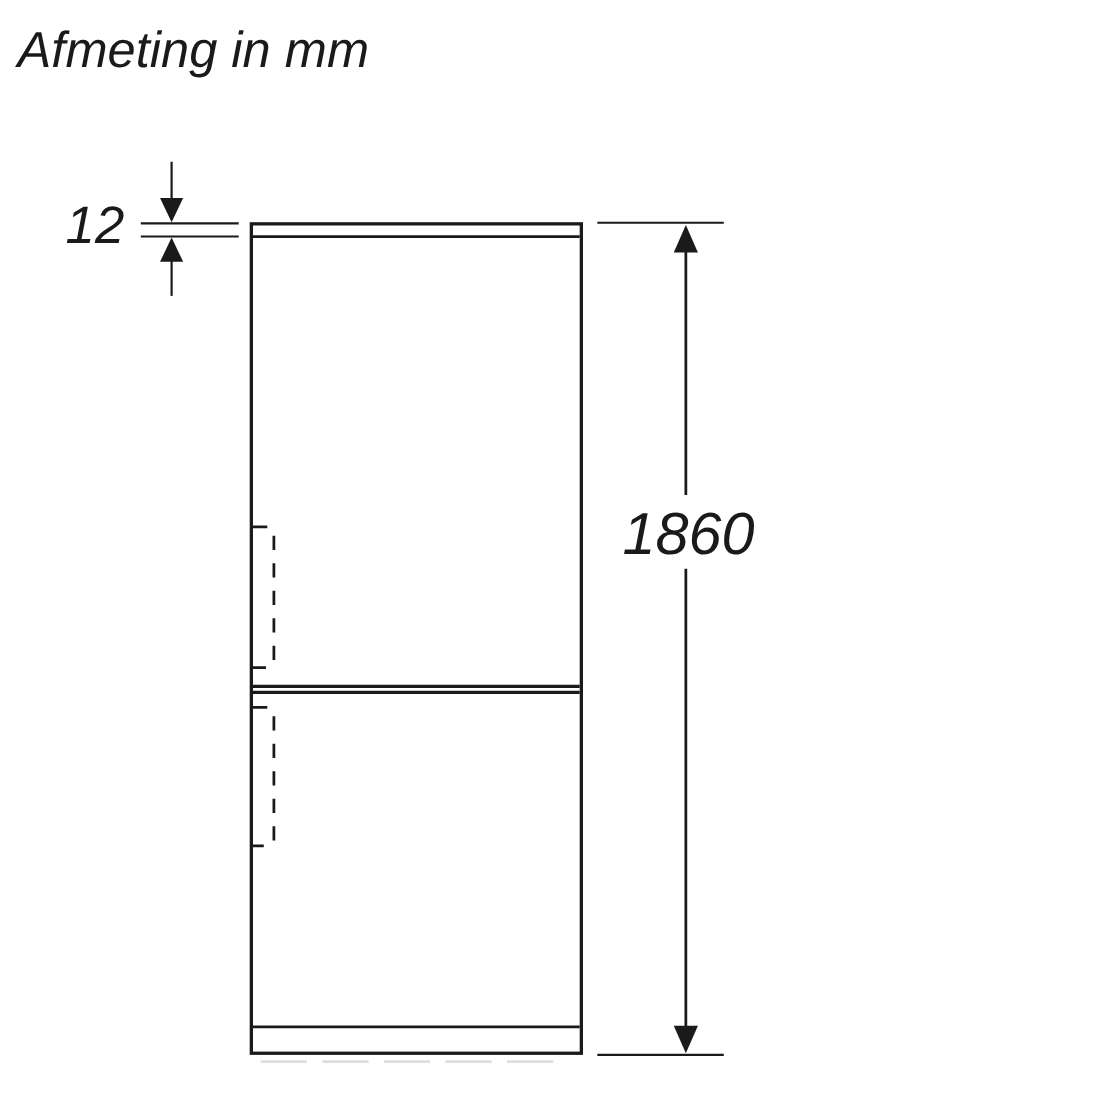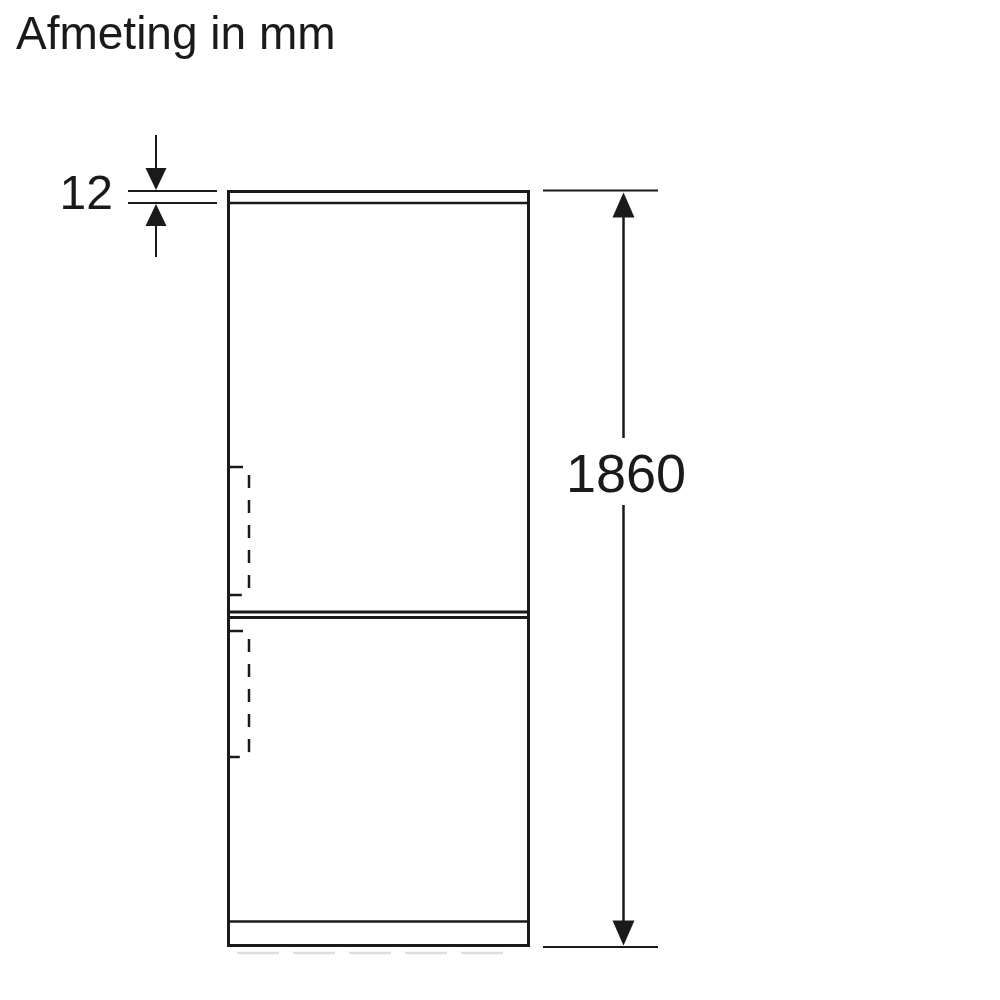--- a/index.html
+++ b/index.html
@@ -2,21 +2,21 @@
 <html><head>
 <meta charset="utf-8">
 <style>
   html, body { margin: 0; padding: 0; }
   body {
     width: 1000px; height: 1000px;
     background: #ffffff;
     font-family: "Liberation Sans", sans-serif;
     position: relative; overflow: hidden;
   }
-  .stage { position: absolute; left: 0; top: 0; width: 1000px; height: 752px; }
+  .stage { position: absolute; left: 0; top: 12px; width: 1000px; height: 752px; font-style: italic; }
   .title {
     position: absolute; left: 16px; top: 6px;
     font-size: 46px; line-height: 1.2; color: #1a1a1a;
     white-space: nowrap;
   }
   svg.drawing { position: absolute; left: 0; top: 0; }
   .ln { stroke: #1a1a1a; fill: none; }
   .fillb { fill: #1a1a1a; stroke: none; }
   .dimtext { fill: #1a1a1a; font-family: "Liberation Sans", sans-serif; }
 </style>

